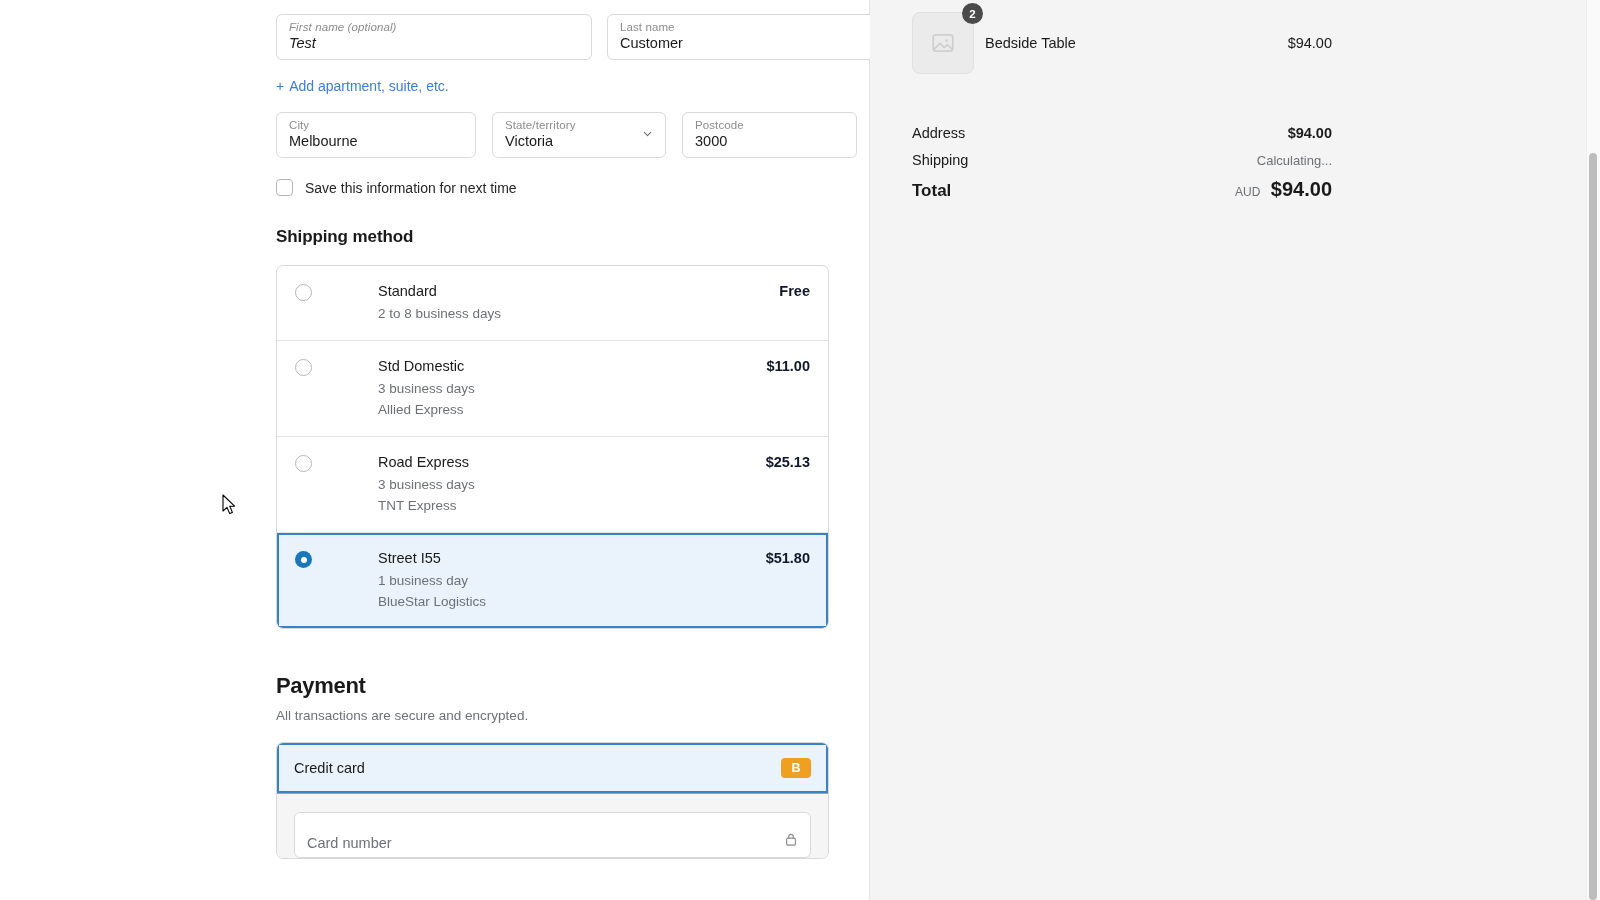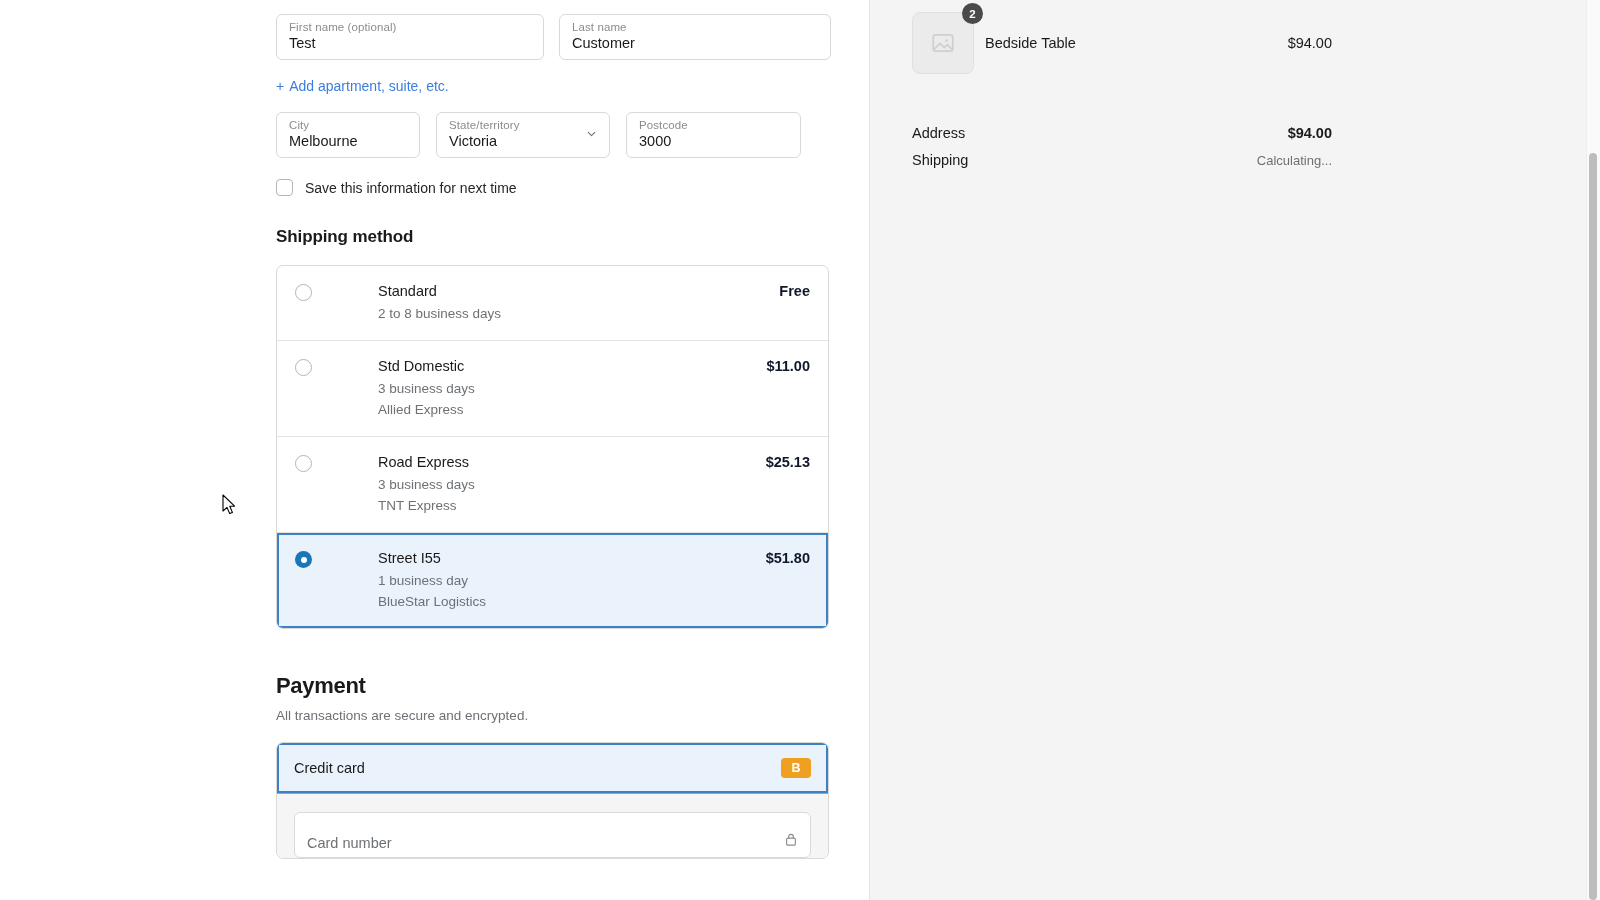--- a/index.html
+++ b/index.html
@@ -46,23 +46,23 @@
     letter-spacing: .1px;
   }
   .field-value {
     font-size: 14.5px; color: #1a1a1a; line-height: 19px;
   }
   .field .icon-right {
     position: absolute; right: 11px; top: 50%;
     transform: translateY(-50%);
     color: #6d7175;
   }
-  .f-first { width: 268px; flex: none; }
+  .f-first { width: 316px; flex: none; font-style: italic; }
   .f-last  { width: 272px; flex: none; }
-  .f-city  { width: 144px; flex: none; }
+  .f-city  { width: 200px; flex: none; }
   .f-state { width: 174px; flex: none; }
   .f-post  { width: 175px; flex: none; }
 
   .add-link {
     display: inline-flex; align-items: center; gap: 5px;
     color: #3b7ddd; font-size: 14px; cursor: pointer;
     text-decoration: none;
   }
   .add-link .plus { font-size: 14px; }
 
@@ -332,20 +332,27 @@
       <div class="totals-row" style="margin-top:51px;">
         <div class="tot-label">Address</div>
         <div class="tot-value">$94.00</div>
       </div>
 
       <div class="totals-row" style="margin-top:11px;gap:14px;">
         <div class="tot-label">Shipping</div>
         <div class="tot-value muted">Calculating...</div>
       </div>
 
+      <div class="totals-row" style="margin-top:10px;">
+        <div class="grand-label">Total</div>
+        <div>
+          <span class="grand-cur">AUD</span>
+          <span class="grand-value">$94.00</span>
+        </div>
+      </div>
 
     </div>
 
     <div class="scrollbar-track">
       <div class="scrollbar-thumb"></div>
     </div>
   </div>
 
   <div class="cursor">
     <svg width="15" height="22" viewBox="0 0 15 22">

